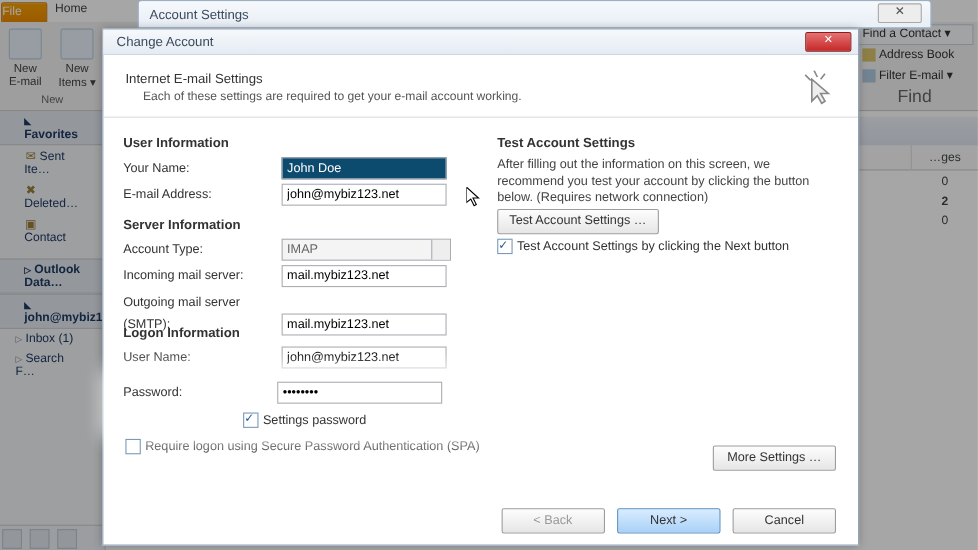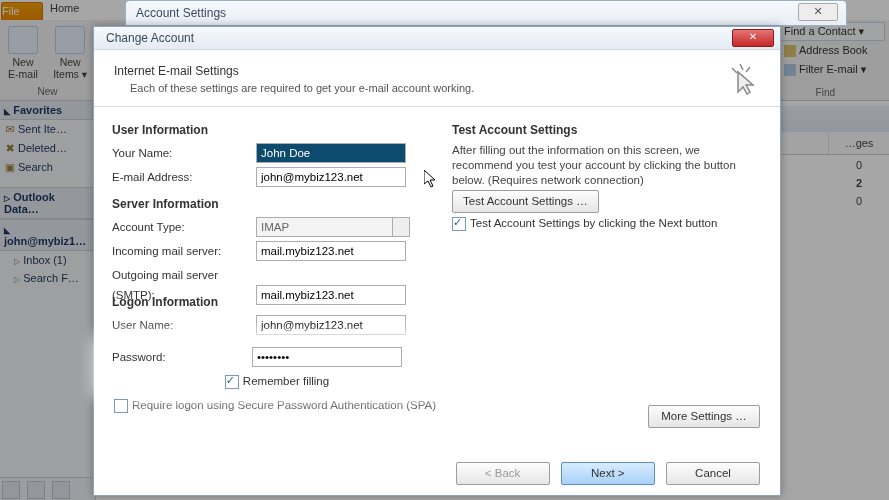--- a/index.html
+++ b/index.html
@@ -6,23 +6,23 @@
 .ribbon-file{position:absolute;left:1px;top:2px;width:40px;height:17px;background:linear-gradient(#f6a200,#f08a00);color:#fff;font-size:11px;line-height:17px;border:1px solid #d87900;border-radius:2px}
 .ribbon-home{position:absolute;left:50px;top:2px;font-size:11px;color:#444}
 .ribbon-bar{position:absolute;left:0;top:20px;right:0;height:80px;background:#f3f3f3;border-bottom:1px solid #ccc}
 .ribbon-btn{display:inline-block;text-align:center;font-size:10.5px;color:#444;margin:6px 4px 0 8px;vertical-align:top}
 .ribbon-btn .ic{width:28px;height:26px;border:1px solid #b9cde0;background:#eaf2fa;margin:0 auto 2px;border-radius:2px}
 .ribbon-group-label{position:absolute;left:0;bottom:3px;width:95px;text-align:center;font-size:10px;color:#666}
 .find-group{position:absolute;right:4px;top:22px;width:108px;height:76px;font-size:11px;color:#333}
 .find-row{height:17px;line-height:17px;padding-left:6px;border:1px solid transparent}
 .find-row.contact{border:1px solid #c6d3e0;background:#f8fbfd}
 .find-row .sm-ic{display:inline-block;width:12px;height:12px;vertical-align:middle;margin-right:3px}
-.find-label{position:absolute;right:50px;bottom:0;font-size:10px;color:#666}
+.find-label{position:absolute;right:38px;bottom:0;font-size:16px;color:#666}
 .nav{position:absolute;left:0;top:100px;width:95px;bottom:0;background:#f3f5f8;border-right:1px solid #d0d0d0;font-size:11px}
-.nav-sec{padding:3px 4px;color:#1f3a63}
+.nav-sec{padding:3px 22px;color:#1f3a63}
 .nav-sec.hdr{font-weight:bold;background:#e4e9f0;border-top:1px solid #d0d0d0;border-bottom:1px solid #d0d0d0}
 .nav-sec .glyph{display:inline-block;width:12px;text-align:center;color:#9a7d3a;margin-right:2px}
 .nav-strip{position:absolute;left:0;bottom:0;width:95px;height:22px;background:#eef2f7;border-top:1px solid #d0d0d0}
 .nav-strip span{display:inline-block;width:16px;height:16px;margin:3px 2px;background:#e2e8ef;border:1px solid #c0c8d0}
 .main-head{position:absolute;left:100px;top:106px;right:0;height:26px;background:linear-gradient(#eef3f9,#e1e8f1);border-bottom:1px solid #c6d0db;line-height:26px;padding-left:8px;color:#1f3a63;font-size:12px}
 .main-cols{position:absolute;left:100px;top:132px;right:0;height:22px;border-bottom:1px solid #d0d0d0;background:#fafbfc}
 .main-cols span{float:right;width:60px;text-align:center;font-size:11px;color:#444;border-left:1px solid #e0e0e0;line-height:22px}
 .main-row{position:absolute;left:100px;right:0;height:18px;line-height:18px;font-size:11px}
 .main-row span{float:right;width:60px;text-align:center;color:#444}
 .dim{position:absolute;left:0;top:0;right:0;bottom:0;background:rgba(0,0,0,0.35);pointer-events:none}
@@ -77,21 +77,21 @@
   <div class="find-row contact">Find a Contact ▾</div>
   <div class="find-row"><span class="sm-ic" style="background:#d9c36a"></span><span>Address Book</span></div>
   <div class="find-row"><span class="sm-ic" style="background:#b0c9e0"></span><span>Filter E-mail ▾</span></div>
   <div class="find-label">Find</div>
 </div>
 
 <div class="nav">
   <div class="nav-sec hdr"><span style="font-size:8px">◣</span> <span>Favorites</span></div>
   <div class="nav-sec"><span class="glyph">✉</span><span>Sent Ite…</span></div>
   <div class="nav-sec"><span class="glyph">✖</span><span>Deleted…</span></div>
-  <div class="nav-sec"><span class="glyph">▣</span><span>Search</span></div>
+  <div class="nav-sec"><span class="glyph">▣</span><span>Contact</span></div>
   <div class="nav-sec hdr" style="margin-top:10px"><span style="font-size:8px">▷</span> <span>Outlook Data…</span></div>
   <div class="nav-sec hdr"><span style="font-size:8px">◣</span> <span>john@mybiz1…</span></div>
   <div class="nav-sec" style="font-weight:normal;padding-left:14px"><span style="font-size:8px;color:#888">▷</span> <span>Inbox (1)</span></div>
   <div class="nav-sec" style="padding-left:14px"><span style="font-size:8px;color:#888">▷</span> <span>Search F…</span></div>
 </div>
 <div class="nav-strip">
   <span></span>
   <span></span>
   <span></span>
 </div>
@@ -145,21 +145,21 @@
       <div class="sec-h">Server Information</div>
       <div class="frow"><label>Account Type:</label><span class="combo"><span>IMAP</span><span class="arr"></span></span></div>
       <div class="frow"><label>Incoming mail server:</label><input type="text" value="mail.mybiz123.net" style=""></div>
       <div class="frow"><label>Outgoing mail server (SMTP):</label><input type="text" value="mail.mybiz123.net" style=""></div>
 
       <div class="sec-h">Logon Information</div>
       <div class="frow"><label>User Name:</label><input type="text" value="john@mybiz123.net" style=""></div>
 
       <div class="highlight">
         <div class="frow" style="height:22px"><label style="width:140px">Password:</label><input type="password" value="********" style=""></div>
-        <div class="remember"><span class="chk on"></span><span>Remember filling</span></div>
+        <div class="remember"><span class="chk on"></span><span>Settings password</span></div>
       </div>
 
       <div class="spa"><span class="chk"></span><span>Require logon using Secure Password Authentication (SPA)</span></div>
     </div>
 
     <div class="rightcol">
       <div class="sec-h">Test Account Settings</div>
       <div class="test-desc">After filling out the information on this screen, we recommend you test your account by clicking the button below. (Requires network connection)</div>
       <div><span class="btn">Test Account Settings …</span></div>
       <div style="margin-top:4px"><span class="chk on"></span><span>Test Account Settings by clicking the Next button</span></div>

